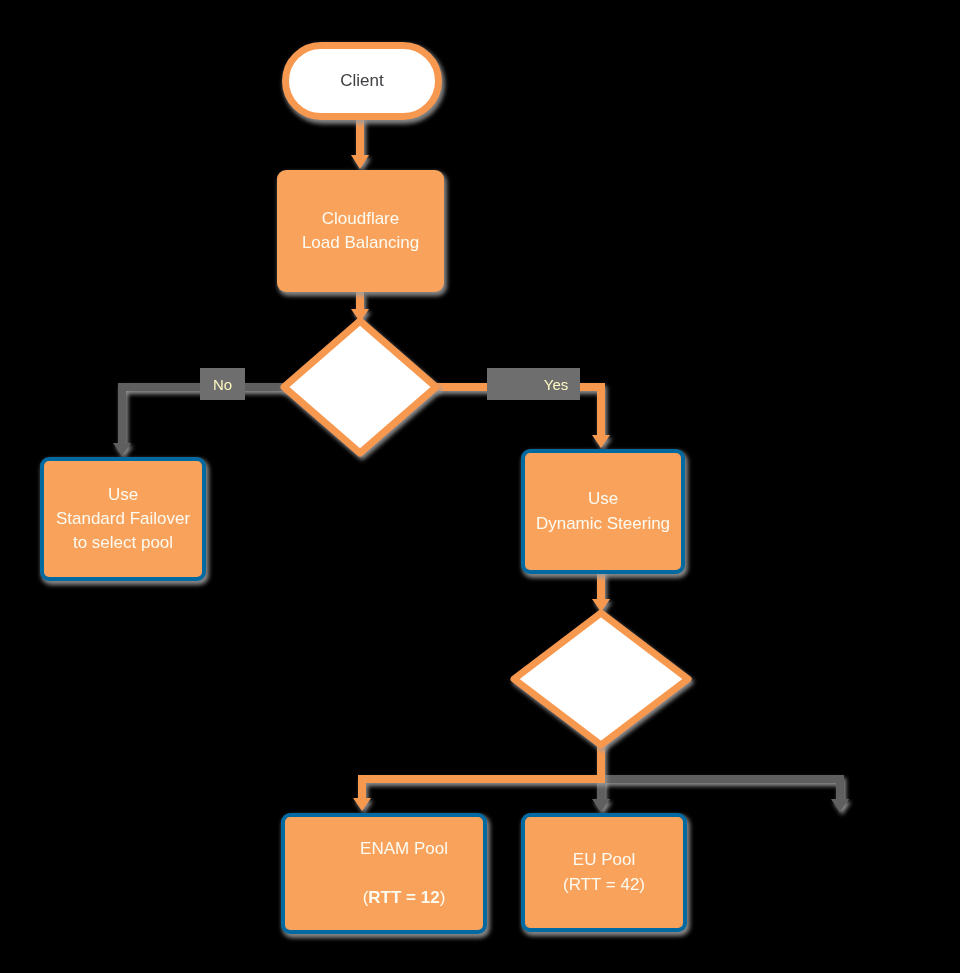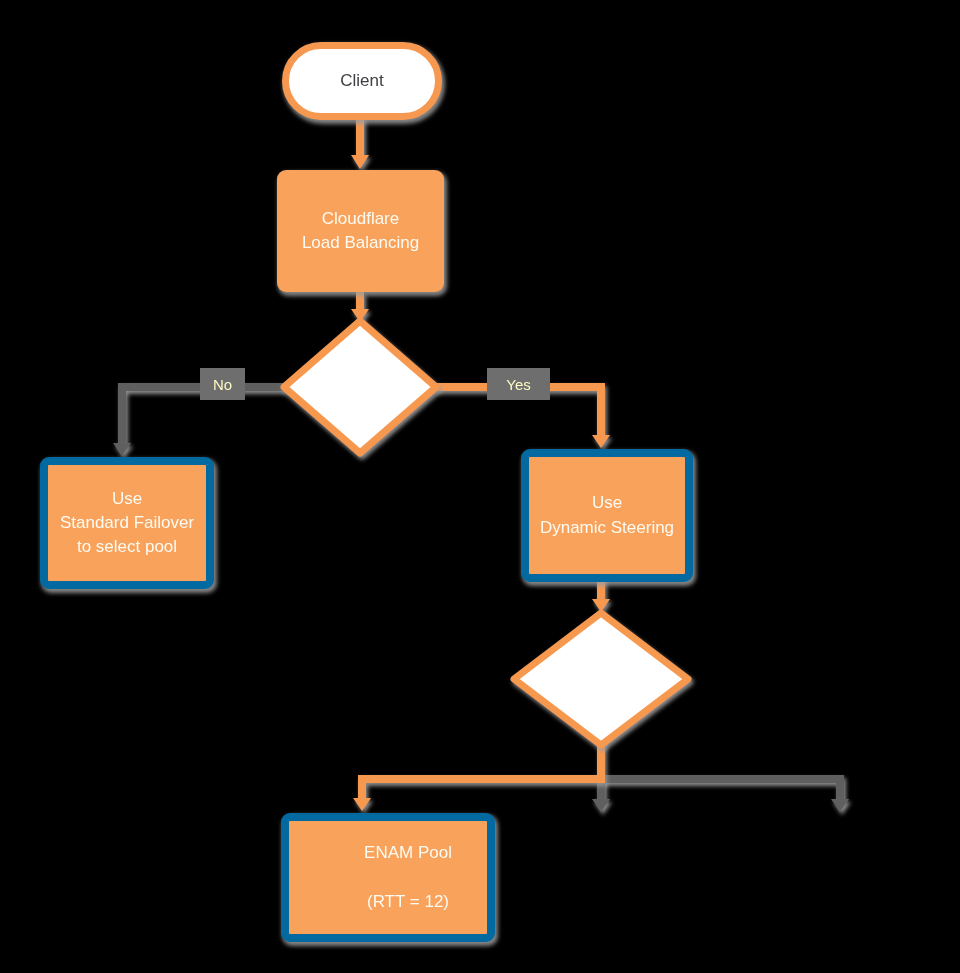--- a/index.html
+++ b/index.html
@@ -28,21 +28,21 @@
     display:flex;align-items:center;justify-content:center;
     text-align:center;
     white-space:pre-line;
     font-size:17px;line-height:1.42;
     color:var(--light-text);
     background:var(--orange-fill);
     border-radius:9px;
     box-shadow:2px 3px 4px 1px rgba(156,156,156,0.85);
   }
   .node.bordered{
-    border:8px solid #0369a1;
+    border:4px solid #0369a1;
   }
   #client{
     left:282px;top:42px;width:146px;height:64px;
     background:#FFFFFF;
     border:7px solid var(--orange-line);
     border-radius:42px;
     color:var(--dark-text);
   }
   #load-balancing{left:277px;top:170px;width:167px;height:122px;}
   #standard-failover{left:40px;top:457px;width:158px;height:116px;}
@@ -60,22 +60,22 @@
   #rtt-decision-label{left:284px;top:321px;width:152px;height:132px;}
   #select-pool-label{left:514px;top:613px;width:174px;height:132px;}
   .edge-label{
     position:absolute;z-index:4;
     display:flex;align-items:center;justify-content:center;
     background:#6E6E6E;
     color:#fef9c3;
     font-size:15px;
   }
   #edge-label-no{left:200px;top:368px;width:45px;height:32px;}
-  #edge-label-yes{left:487px;top:368px;width:63px;height:32px;}
-  .rtt-line b{font-weight:normal;}
+  #edge-label-yes{left:487px;top:368px;width:48px;height:32px;padding-left:45px;}
+  .rtt-line b{font-weight:bold;}
 </style>
 </head>
 <body>
 
 <div id="canvas">
 
   <svg id="edges-svg" width="960" height="973" viewBox="0 0 960 973">
     <defs>
       <filter id="ds" x="-30%" y="-30%" width="160%" height="160%">
         <feDropShadow dx="2" dy="3" stdDeviation="2.2" flood-color="#9C9C9C" flood-opacity="0.9"></feDropShadow>
@@ -130,15 +130,17 @@
 Dynamic Steering</div>
 
 
   <div class="node bordered" id="enam-pool">
     <div>
       <div>ENAM Pool</div>
       <div class="rtt-line"><span>(</span><b>RTT = 12</b><span>)</span></div>
     </div>
   </div>
 
+  <div class="node bordered" id="eu-pool">EU Pool
+(RTT = 42)</div>
 
 
 </div>
 
 </body></html>

